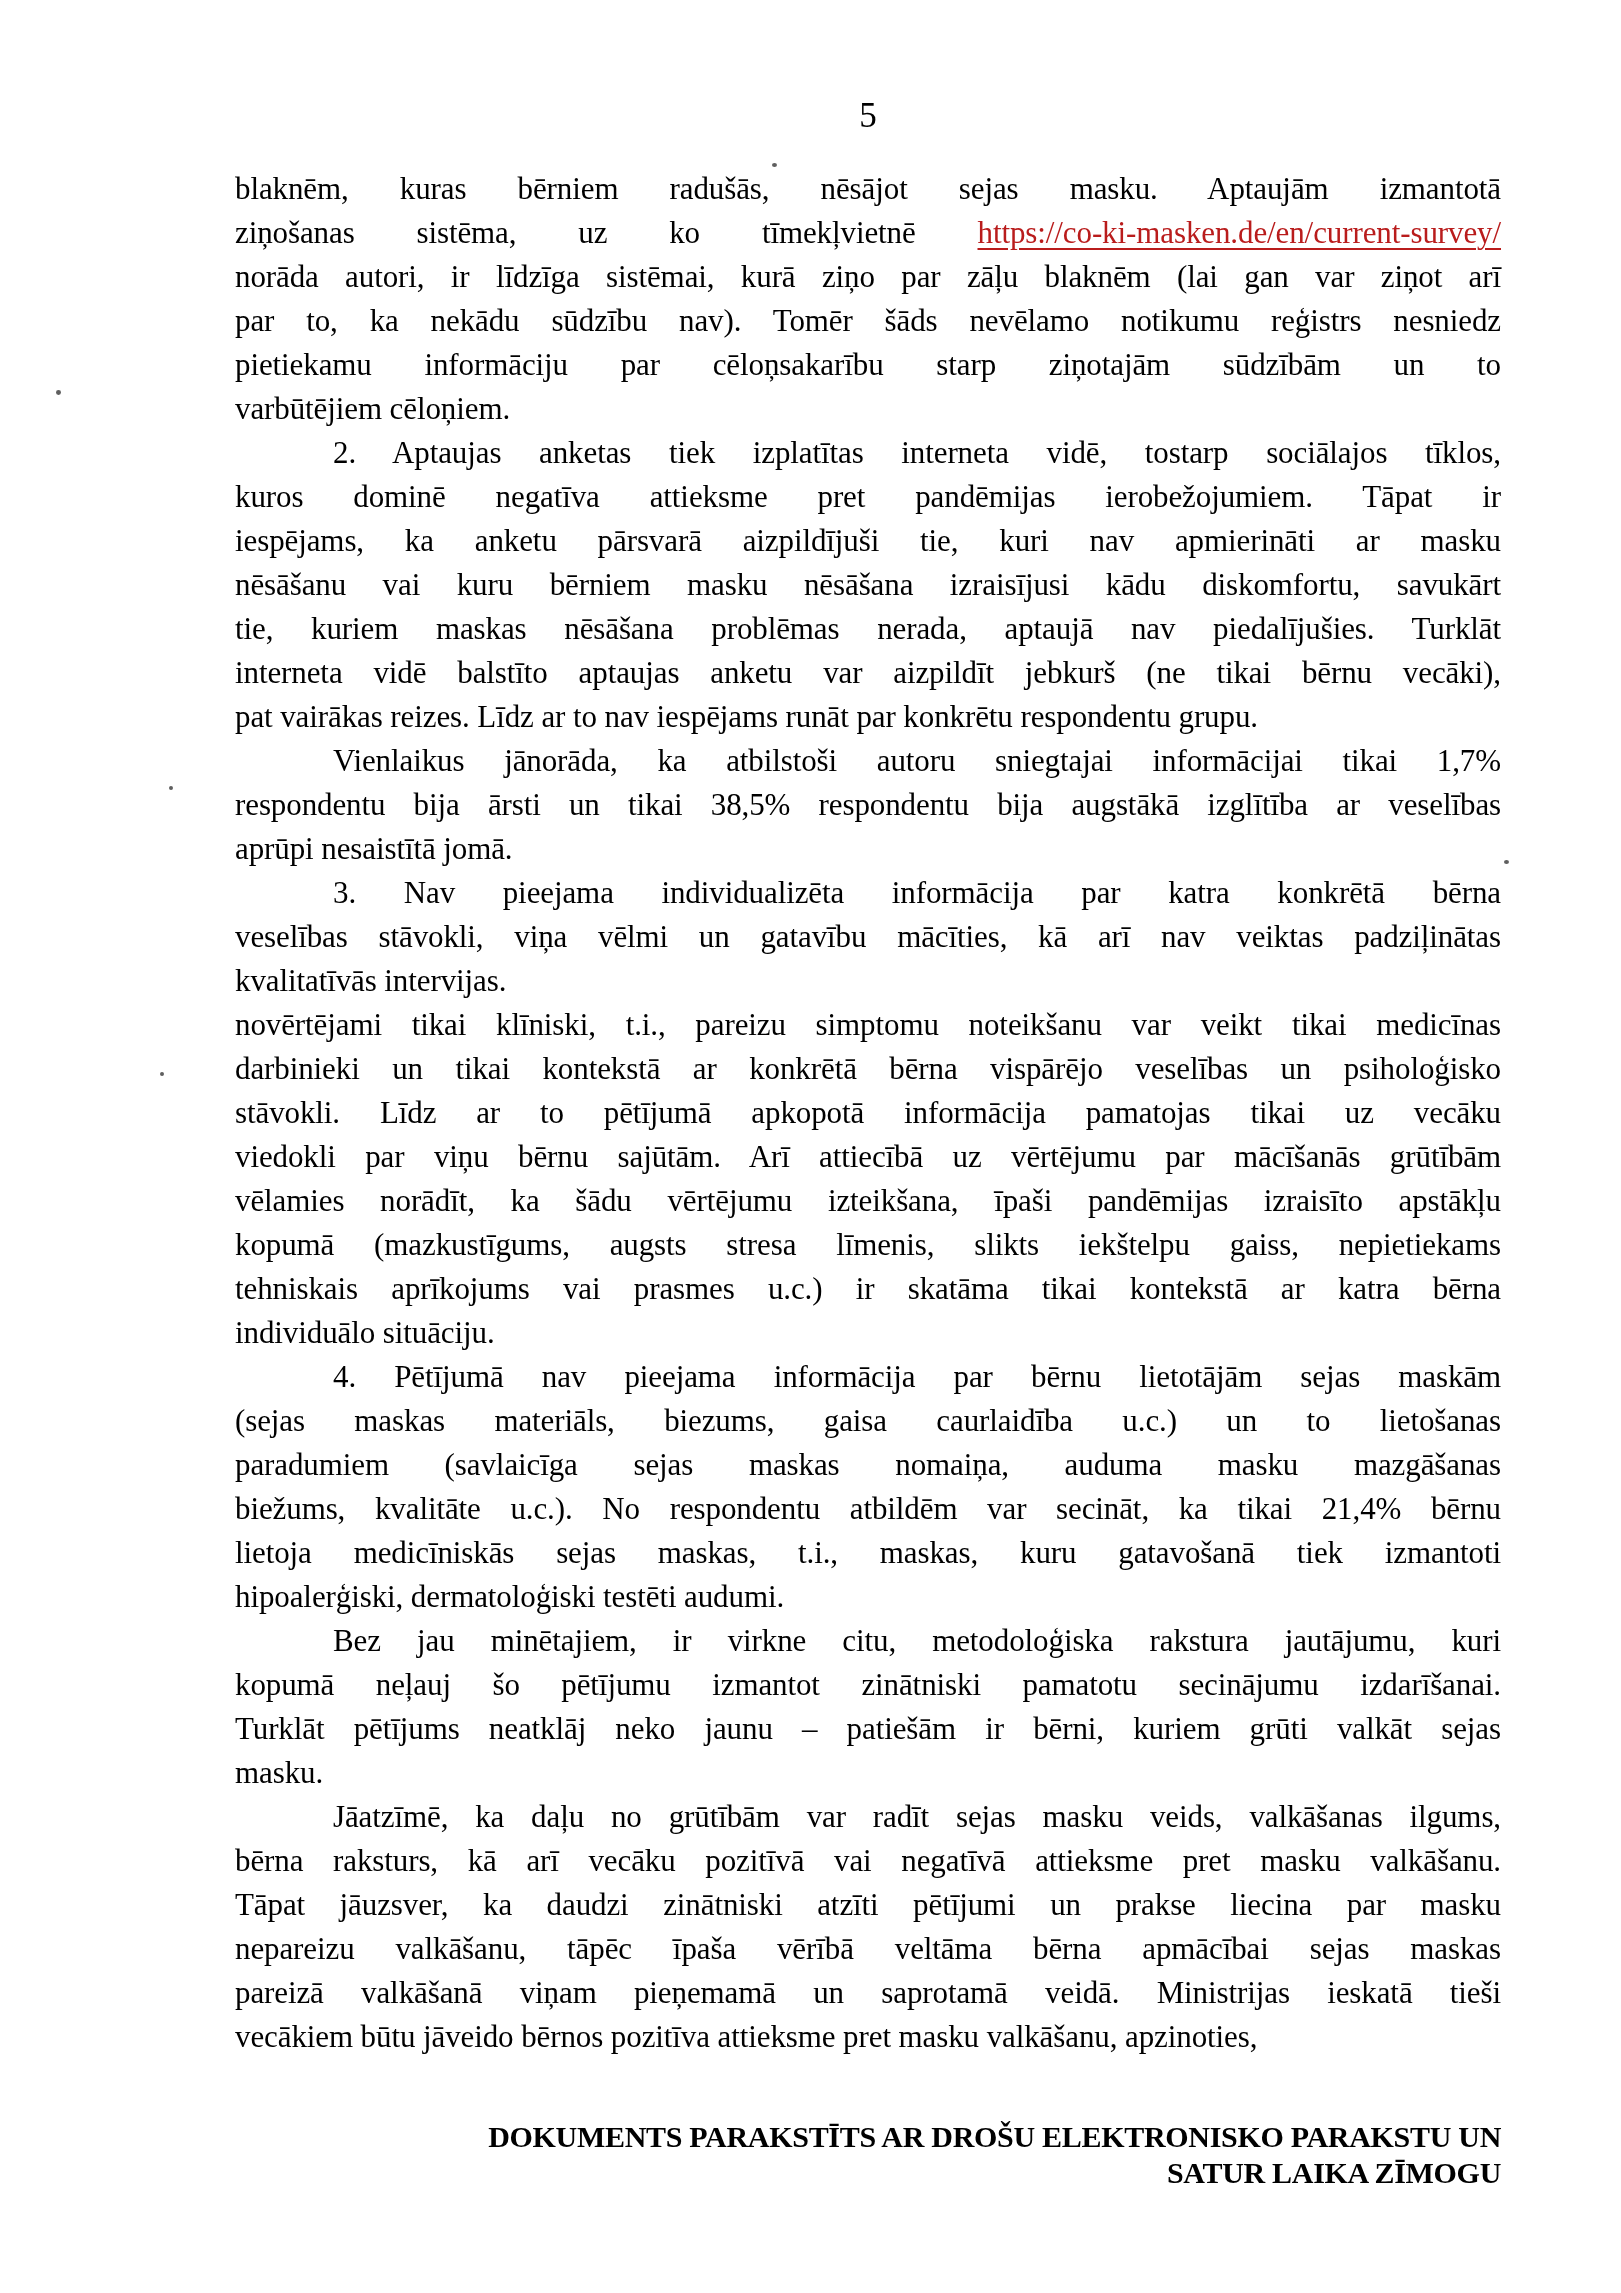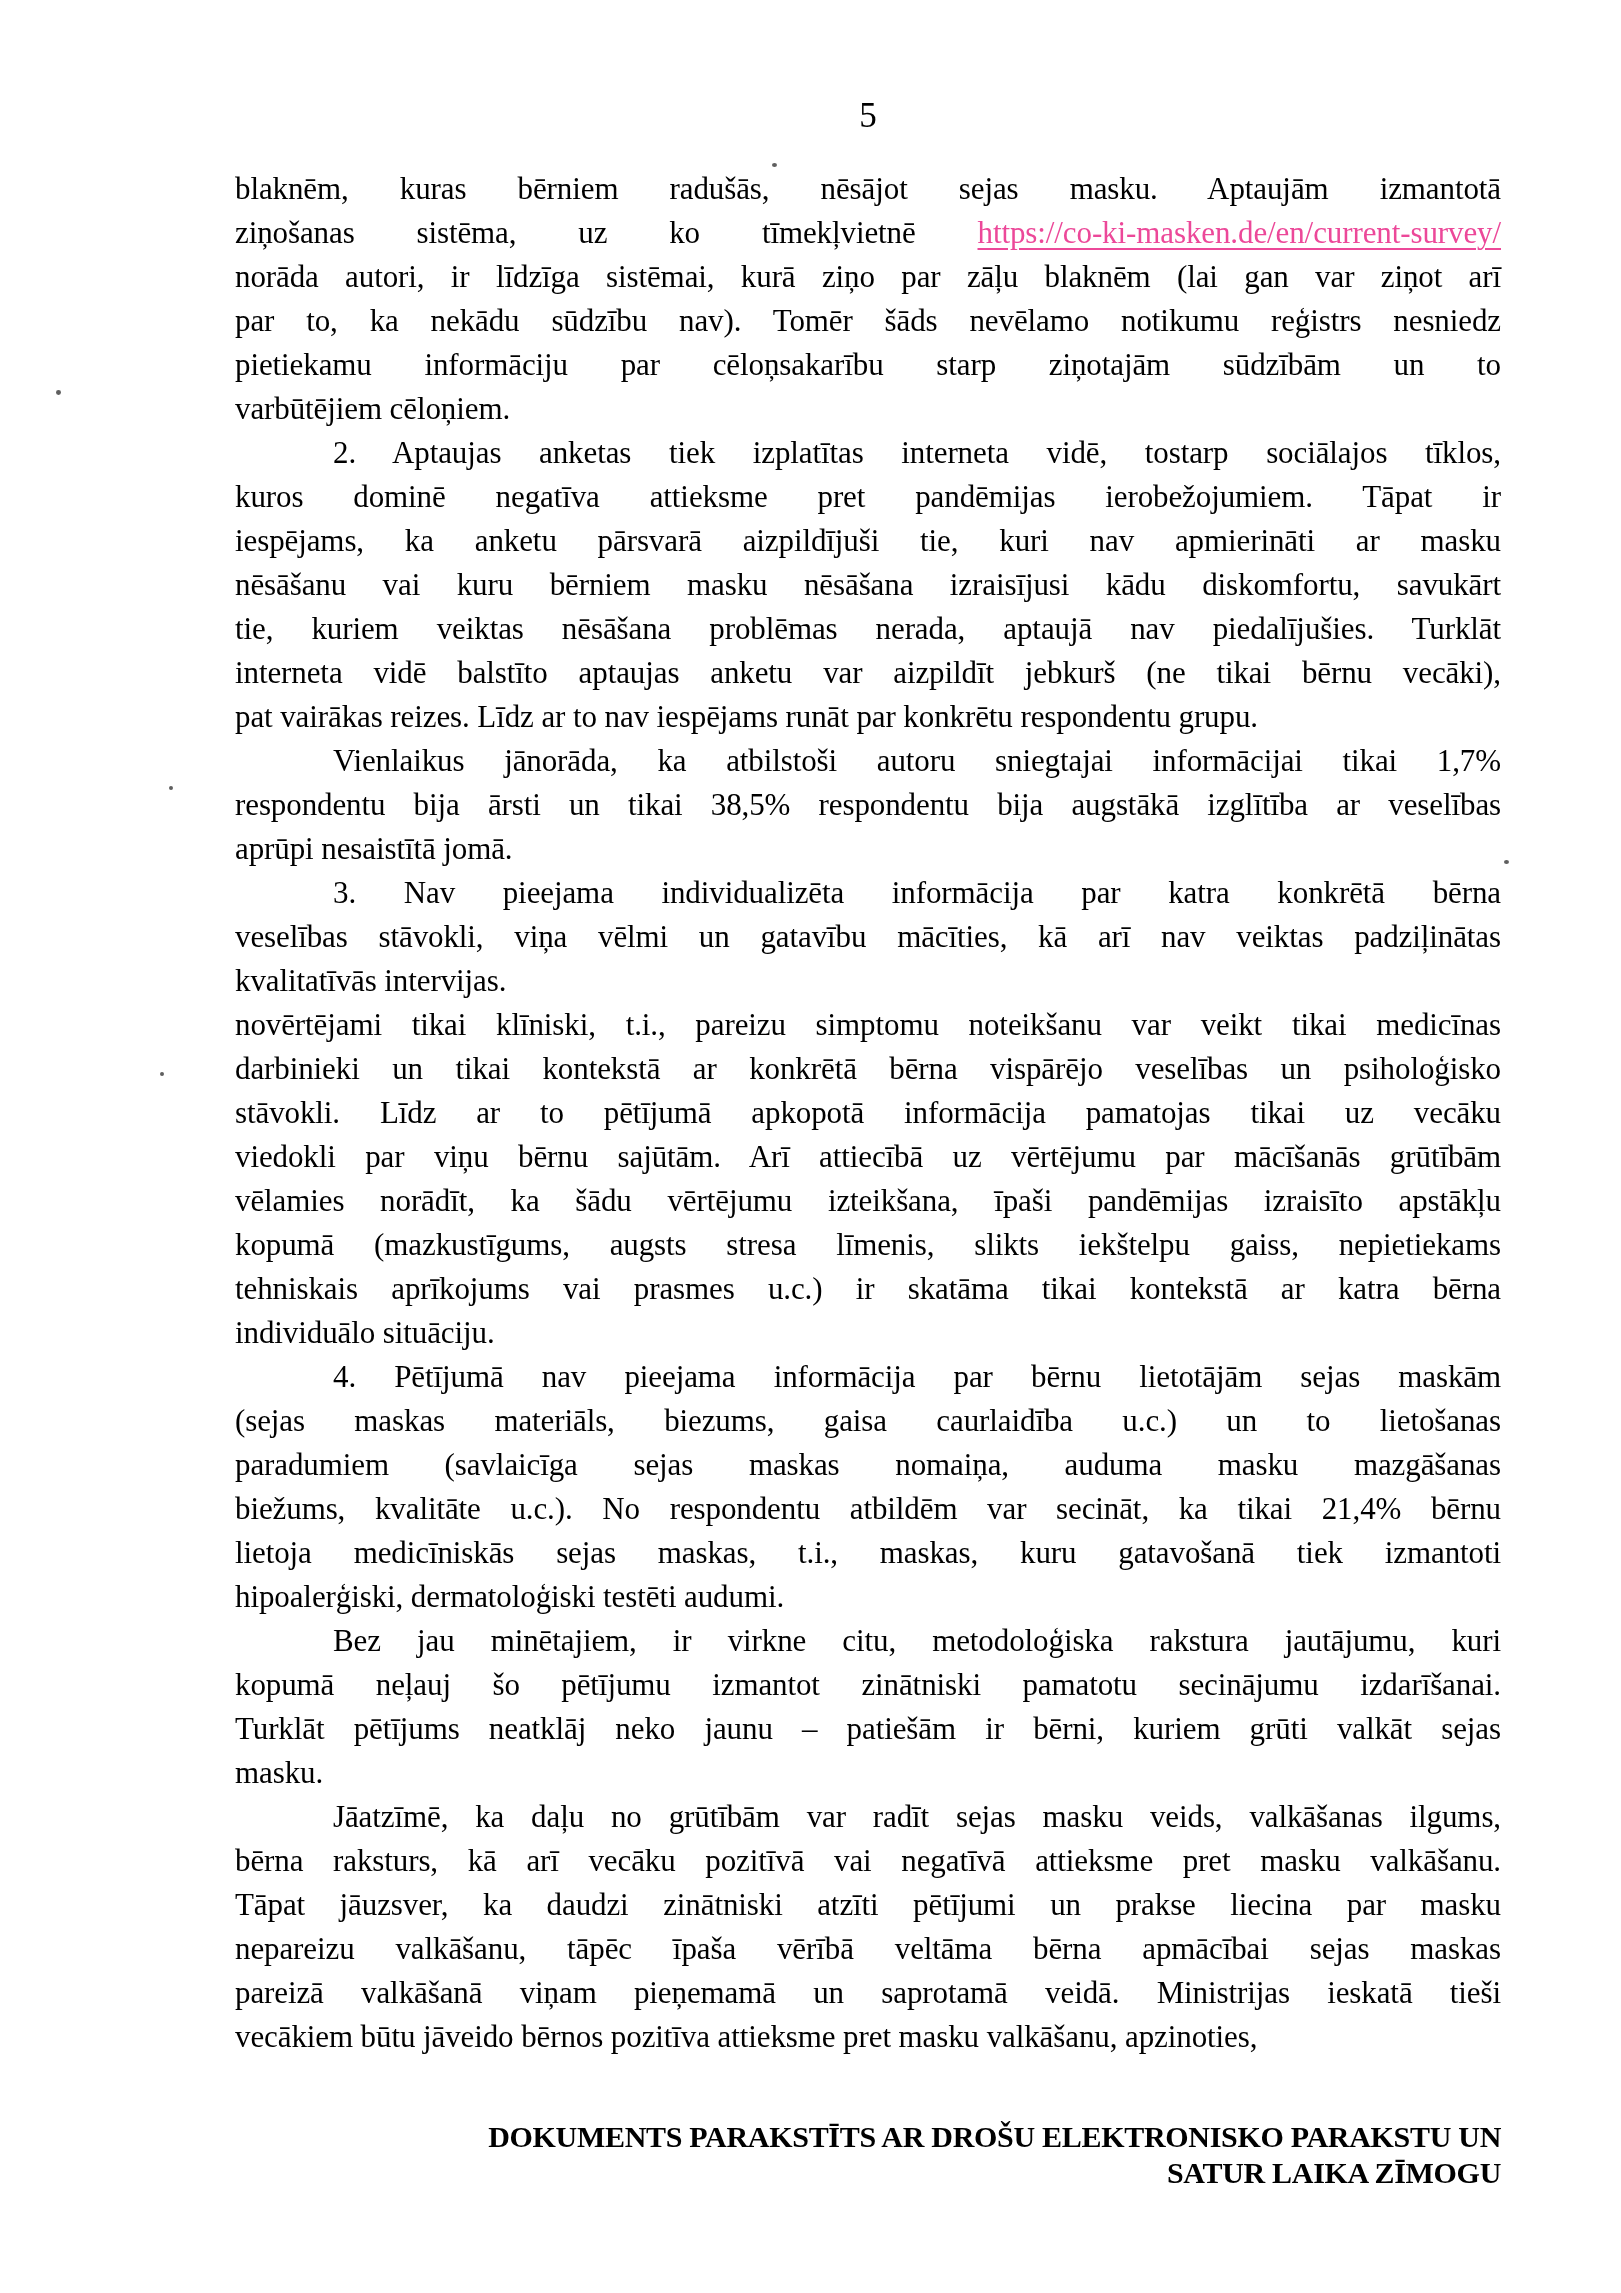--- a/index.html
+++ b/index.html
@@ -40,21 +40,21 @@
     text-align-last: justify;
     white-space: normal;
   }
   .line.last {
     text-align-last: left;
   }
   .line.first-indent {
     padding-left: 98px;
   }
   .doc-link {
-    color: #ec4899;
+    color: #b91c1c;
     text-underline-offset: 4.9px;
     text-decoration-thickness: 2px;
   }
   .footer {
     position: absolute;
     top: 2119px;
     left: 235px;
     width: 1266px;
     text-align: right;
     font-weight: bold;
@@ -89,21 +89,21 @@
         <div class="line">norāda autori, ir līdzīga sistēmai, kurā ziņo par zāļu blaknēm (lai gan var ziņot arī</div>
         <div class="line">par to, ka nekādu sūdzību nav). Tomēr šāds nevēlamo notikumu reģistrs nesniedz</div>
         <div class="line">pietiekamu informāciju par cēloņsakarību starp ziņotajām sūdzībām un to</div>
         <div class="line last">varbūtējiem cēloņiem.</div>
       </div>
       <div class="para">
         <div class="line first-indent">2. Aptaujas anketas tiek izplatītas interneta vidē, tostarp sociālajos tīklos,</div>
         <div class="line">kuros dominē negatīva attieksme pret pandēmijas ierobežojumiem. Tāpat ir</div>
         <div class="line">iespējams, ka anketu pārsvarā aizpildījuši tie, kuri nav apmierināti ar masku</div>
         <div class="line">nēsāšanu vai kuru bērniem masku nēsāšana izraisījusi kādu diskomfortu, savukārt</div>
-        <div class="line">tie, kuriem veiktas nēsāšana problēmas nerada, aptaujā nav piedalījušies. Turklāt</div>
+        <div class="line">tie, kuriem maskas nēsāšana problēmas nerada, aptaujā nav piedalījušies. Turklāt</div>
         <div class="line">interneta vidē balstīto aptaujas anketu var aizpildīt jebkurš (ne tikai bērnu vecāki),</div>
         <div class="line last">pat vairākas reizes. Līdz ar to nav iespējams runāt par konkrētu respondentu grupu.</div>
       </div>
       <div class="para">
         <div class="line first-indent">Vienlaikus jānorāda, ka atbilstoši autoru sniegtajai informācijai tikai 1,7%</div>
         <div class="line">respondentu bija ārsti un tikai 38,5% respondentu bija augstākā izglītība ar veselības</div>
         <div class="line last">aprūpi nesaistītā jomā.</div>
       </div>
       <div class="para">
         <div class="line first-indent">3. Nav pieejama individualizēta informācija par katra konkrētā bērna</div>

